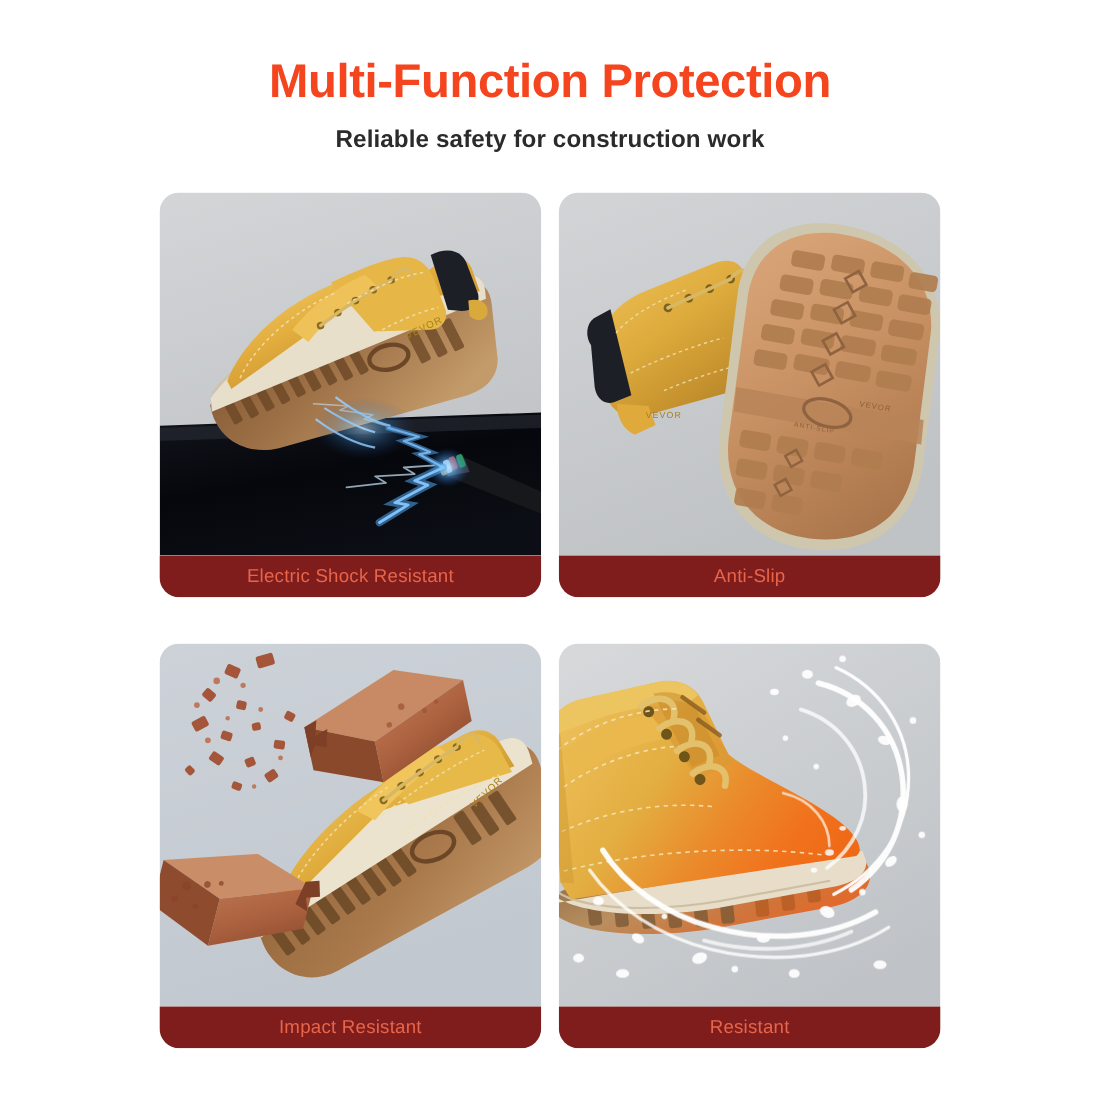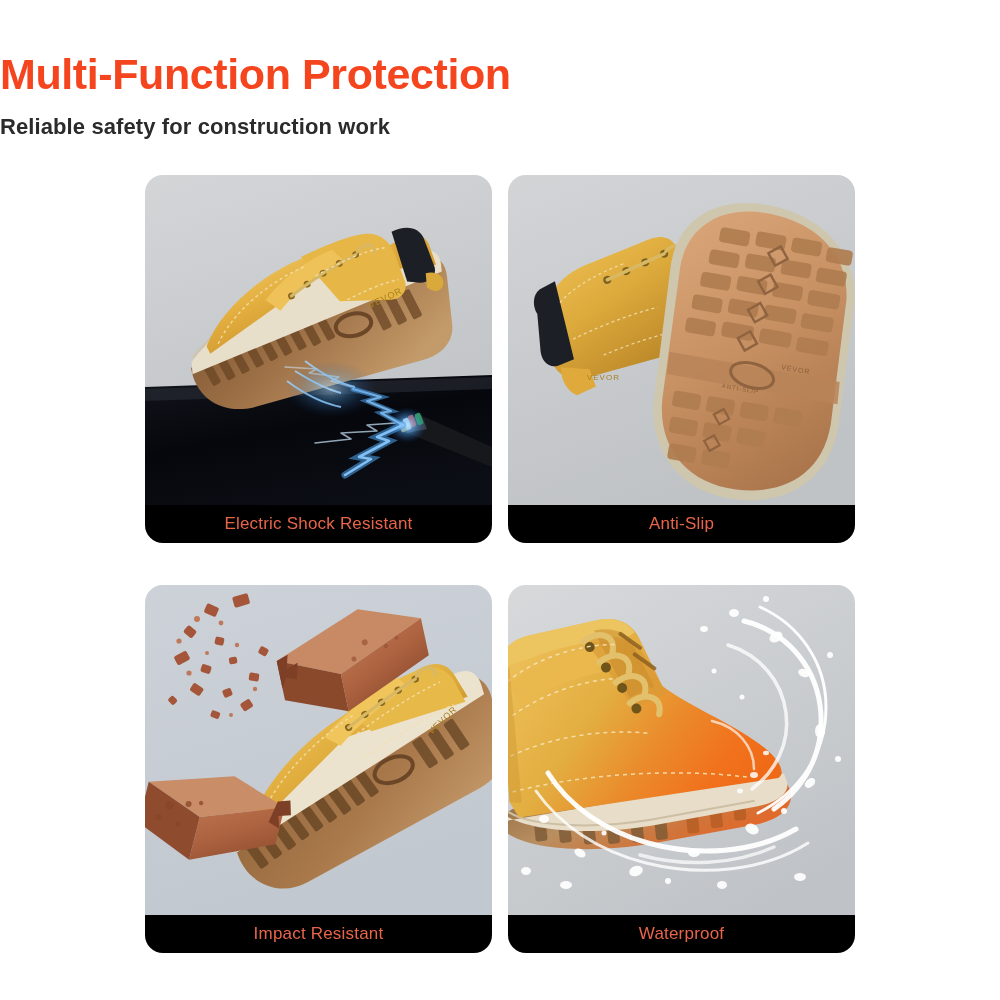--- a/index.html
+++ b/index.html
@@ -4,21 +4,21 @@
 <style>
   * { box-sizing: border-box; margin: 0; padding: 0; }
   html, body {
     width: 1000px; height: 1000px;
     background: #ffffff;
     font-family: "Liberation Sans", sans-serif;
     overflow: hidden;
   }
   .page { position: relative; width: 1000px; height: 1000px; background: #fff; }
 
-  .header { padding-top: 52px; }
+  .header { padding-top: 52px; text-align: center; }
   .title {
     font-size: 43px; font-weight: bold; letter-spacing: -0.4px;
     color: #F4451F; line-height: 1.05;
   }
   .subtitle {
     margin-top: 17px; font-size: 22px; font-weight: bold;
     color: #2b2b2b; letter-spacing: 0.1px;
   }
 
   .grid {
@@ -38,21 +38,21 @@
     display: flex; flex-direction: column;
   }
   .photo {
     position: relative;
     height: 330px; width: 100%;
     overflow: hidden;
   }
   .photo svg { display: block; width: 100%; height: 100%; }
   .caption {
     flex: 1;
-    background: #000000;
+    background: #7f1d1d;
     display: flex; align-items: center; justify-content: center;
     font-size: 17px; color: #E8654A; letter-spacing: 0.2px;
   }
 </style>
 </head>
 <body>
 
 <div class="page">
 
   <div class="header">
@@ -555,17 +555,17 @@
               <circle cx="234" cy="112" r="2.5"></circle>
           </g>
 
           <g fill="#ffffff" opacity="0.85">
             <ellipse cx="246" cy="190" rx="4" ry="3"></ellipse>
             <ellipse cx="232" cy="206" rx="3" ry="2.4"></ellipse>
             <ellipse cx="258" cy="168" rx="3" ry="2.2"></ellipse>
           </g>
         </svg>
       </div>
-      <div class="caption">Waterproof</div>
+      <div class="caption">Resistant</div>
     </div>
 
   </div>
 </div>
 
 </body></html>

